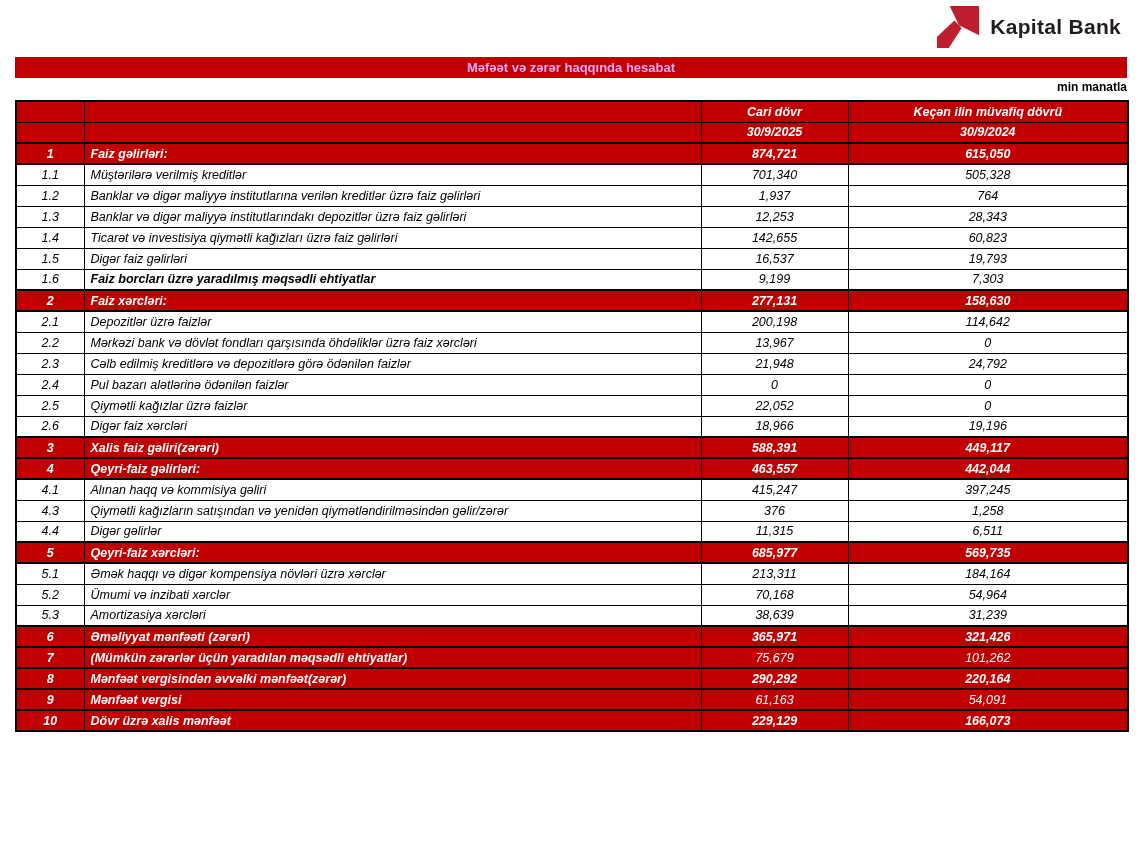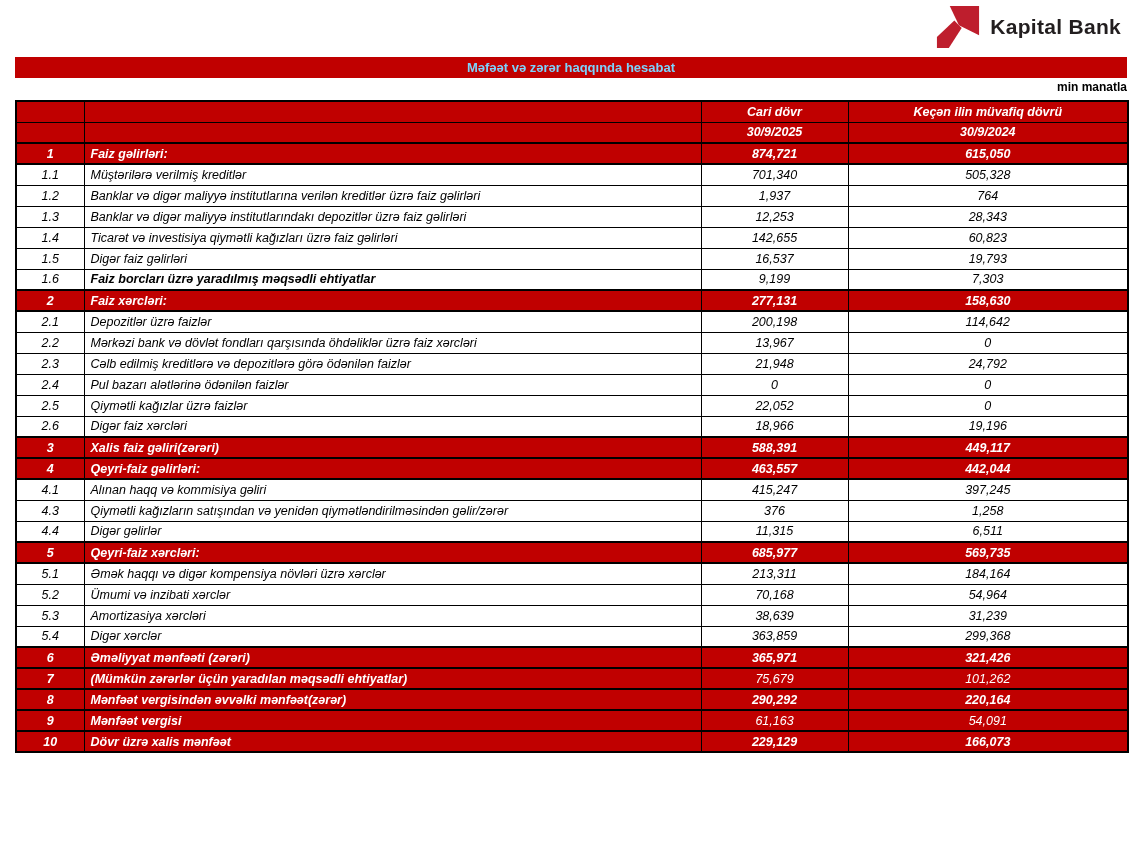--- a/index.html
+++ b/index.html
@@ -22,21 +22,21 @@
     letter-spacing: 0.3px;
   }
 
   
   .title-bar {
     position: absolute; top: 57px; left: 15px; width: 1112px; height: 21px;
     background: #c00000;
     display: flex; align-items: center; justify-content: center;
   }
   .title-bar span {
-    color: #7dd3fc; font-weight: 700; font-size: 13px;
+    color: #f0abfc; font-weight: 700; font-size: 13px;
   }
 
   
   .unit-note {
     position: absolute; top: 80px; left: 15px; width: 1112px;
     text-align: right;
     font-size: 12px; font-weight: 700; color: #000000;
   }
 
   
@@ -248,26 +248,20 @@
           <td class="cell-label">Ümumi və inzibati xərclər</td>
           <td class="cell-num">70,168</td>
           <td class="cell-num">54,964</td>
         </tr>
         <tr class="row-detail">
           <td class="cell-no">5.3</td>
           <td class="cell-label">Amortizasiya xərcləri</td>
           <td class="cell-num">38,639</td>
           <td class="cell-num">31,239</td>
         </tr>
-        <tr class="row-detail">
-          <td class="cell-no">5.4</td>
-          <td class="cell-label">Digər xərclər</td>
-          <td class="cell-num">363,859</td>
-          <td class="cell-num">299,368</td>
-        </tr>
         <tr class="row-section">
           <td class="cell-no">6</td>
           <td class="cell-label">Əməliyyat mənfəəti (zərəri)</td>
           <td class="cell-num">365,971</td>
           <td class="cell-num">321,426</td>
         </tr>
         <tr class="row-section-light">
           <td class="cell-no">7</td>
           <td class="cell-label">(Mümkün zərərlər üçün yaradılan məqsədli ehtiyatlar)</td>
           <td class="cell-num">75,679</td>

